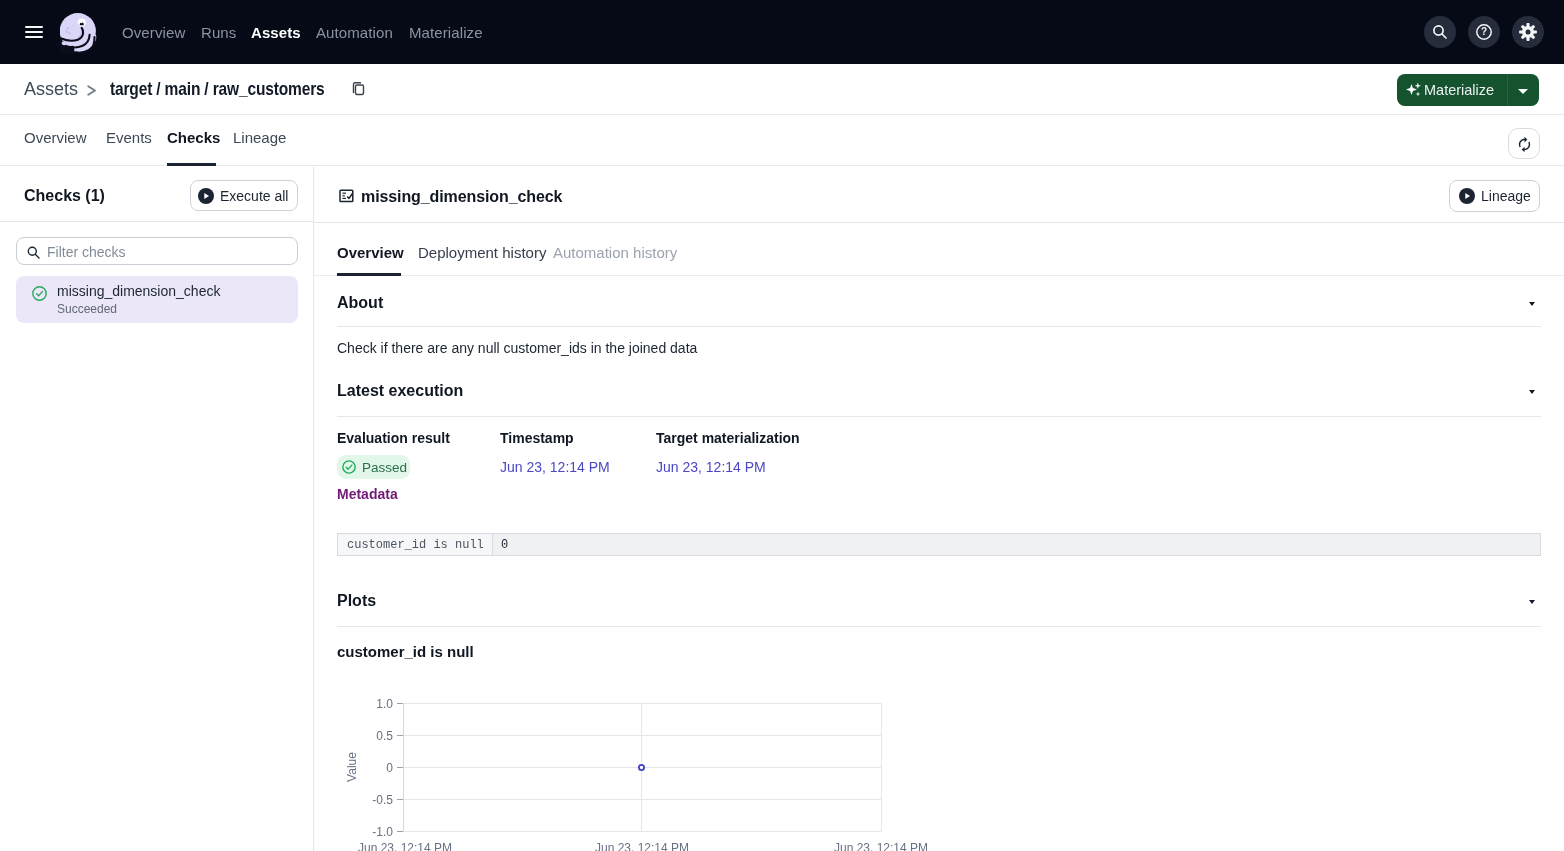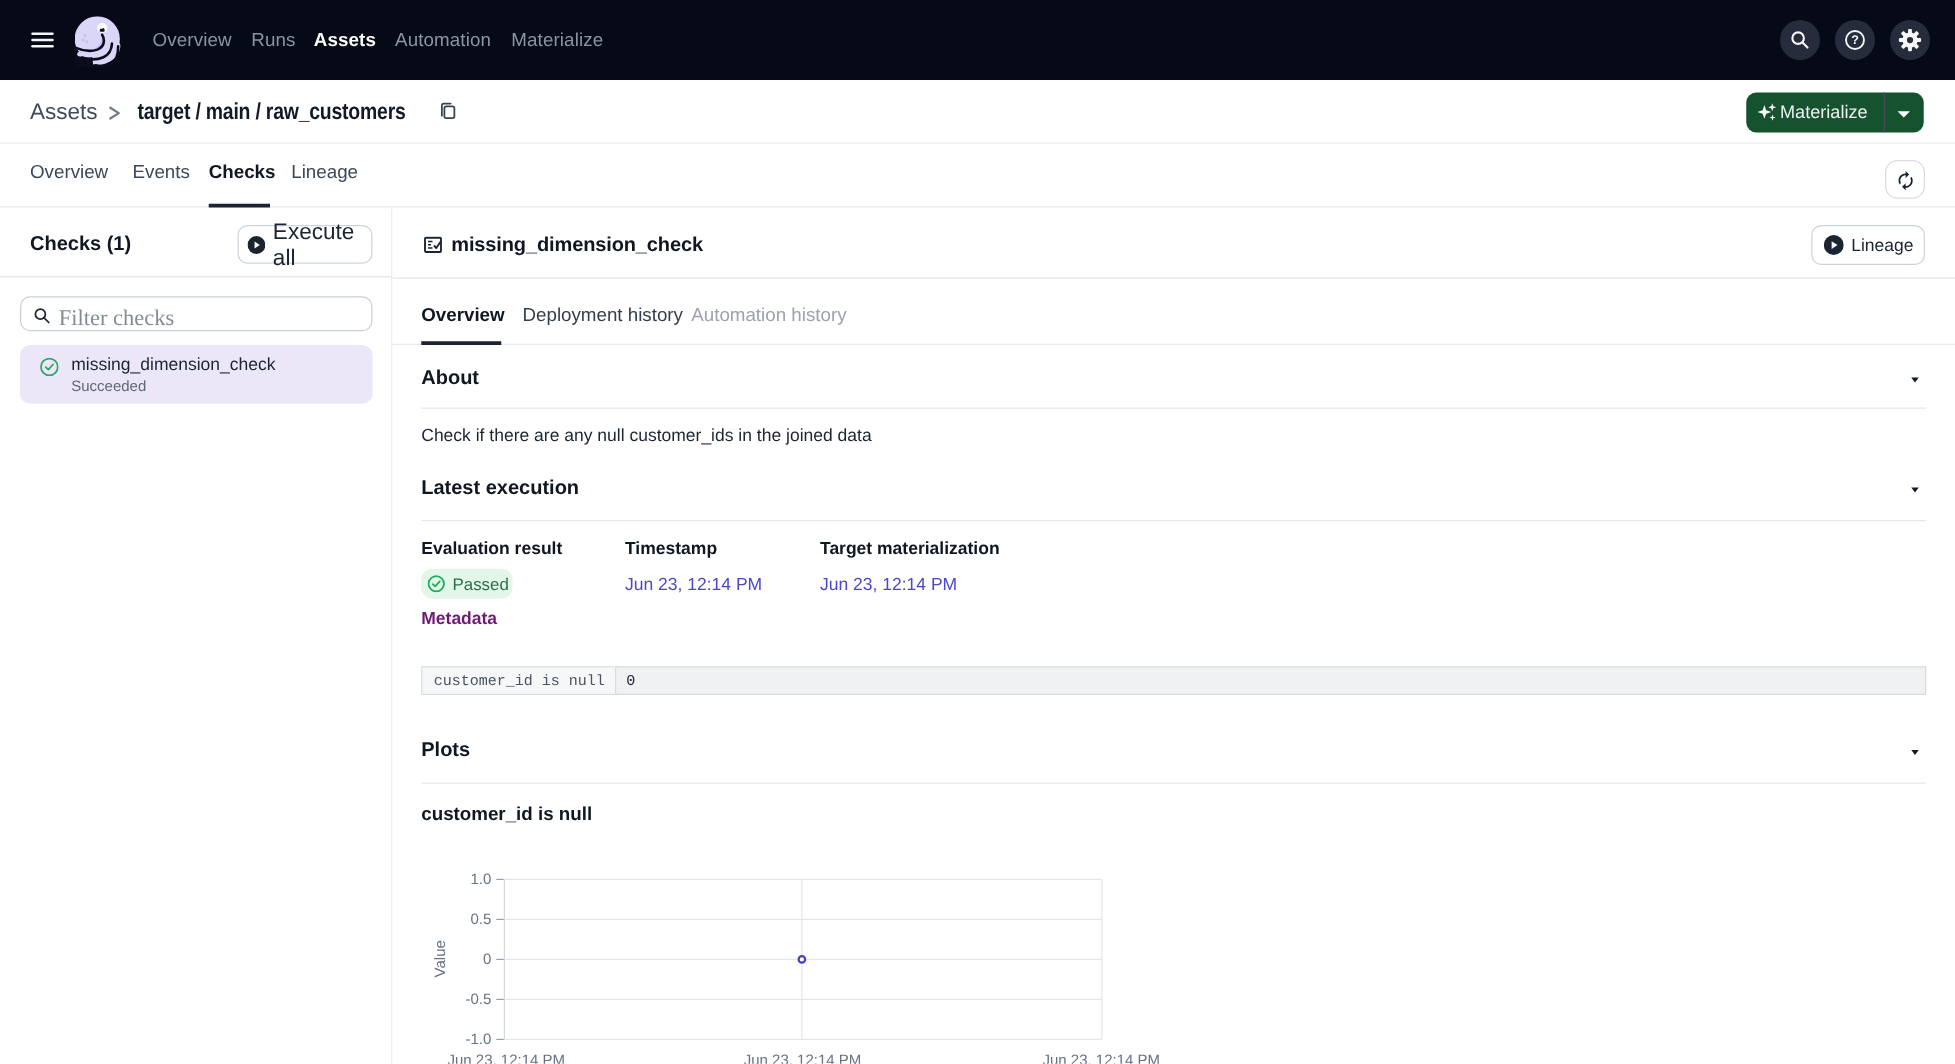--- a/index.html
+++ b/index.html
@@ -34,25 +34,25 @@
 .tab { position:absolute; top:13.5px; font-size:15px; color:#3D4856; }
 .tab.active { color:#101722; font-weight:bold; }
 
 #refreshbtn { position:absolute; left:1508px; top:13px; width:32px; height:31px; border:1px solid #D8DDE3; border-radius:10px; background:#fff; }
 
 
 #side { position:absolute; left:0; top:167px; width:314px; height:684px; background:#fff; border-right:1px solid #E3E6EA; }
 #side .head { position:absolute; left:0; top:0; width:313px; height:55px; border-bottom:1px solid #E3E6EA; }
 #side .head h3 { position:absolute; left:24px; top:20px; font-size:16px; color:#101722; }
 #execall { position:absolute; left:190px; top:13px; width:108px; height:31px; border:1px solid #CDD3DB; border-radius:8px; background:#fff; display:flex; align-items:center; }
-#execall span { font-size:18px; color:#1B2532; margin-left:6px; }
+#execall span { font-size:14px; color:#1B2532; margin-left:6px; }
 #execall svg { margin-left:7px; }
 #filter { position:absolute; left:16px; top:70px; width:282px; height:28px; border:1px solid #C9CFD7; border-radius:8px; background:#fff; }
 #filter svg { position:absolute; left:9px; top:7px; }
-#filter span { position:absolute; left:30px; top:6px; font-size:18px; color:#828C98;font-family:Liberation Serif, serif; }
+#filter span { position:absolute; left:30px; top:6px; font-size:14px; color:#828C98; }
 #checkitem { position:absolute; left:16px; top:109px; width:282px; height:47px; background:#ECE7F8; border-radius:8px; }
 #checkitem svg { position:absolute; left:16px; top:10px; }
 #checkitem .nm { position:absolute; left:41px; top:7px; font-size:14px; color:#1B2532; }
 #checkitem .st { position:absolute; left:41px; top:26px; font-size:12px; color:#5F6974; }
 
 
 #main { position:absolute; left:314px; top:167px; width:1250px; height:684px; background:#fff; }
 #main .head { position:absolute; left:0; top:0; width:1250px; height:56px; border-bottom:1px solid #E3E6EA; }
 #main .head > svg { position:absolute; left:25px; top:22px; }
 #main .head h2 { position:absolute; left:47px; top:21px; font-size:16px; color:#101722; letter-spacing:-0.1px; }

